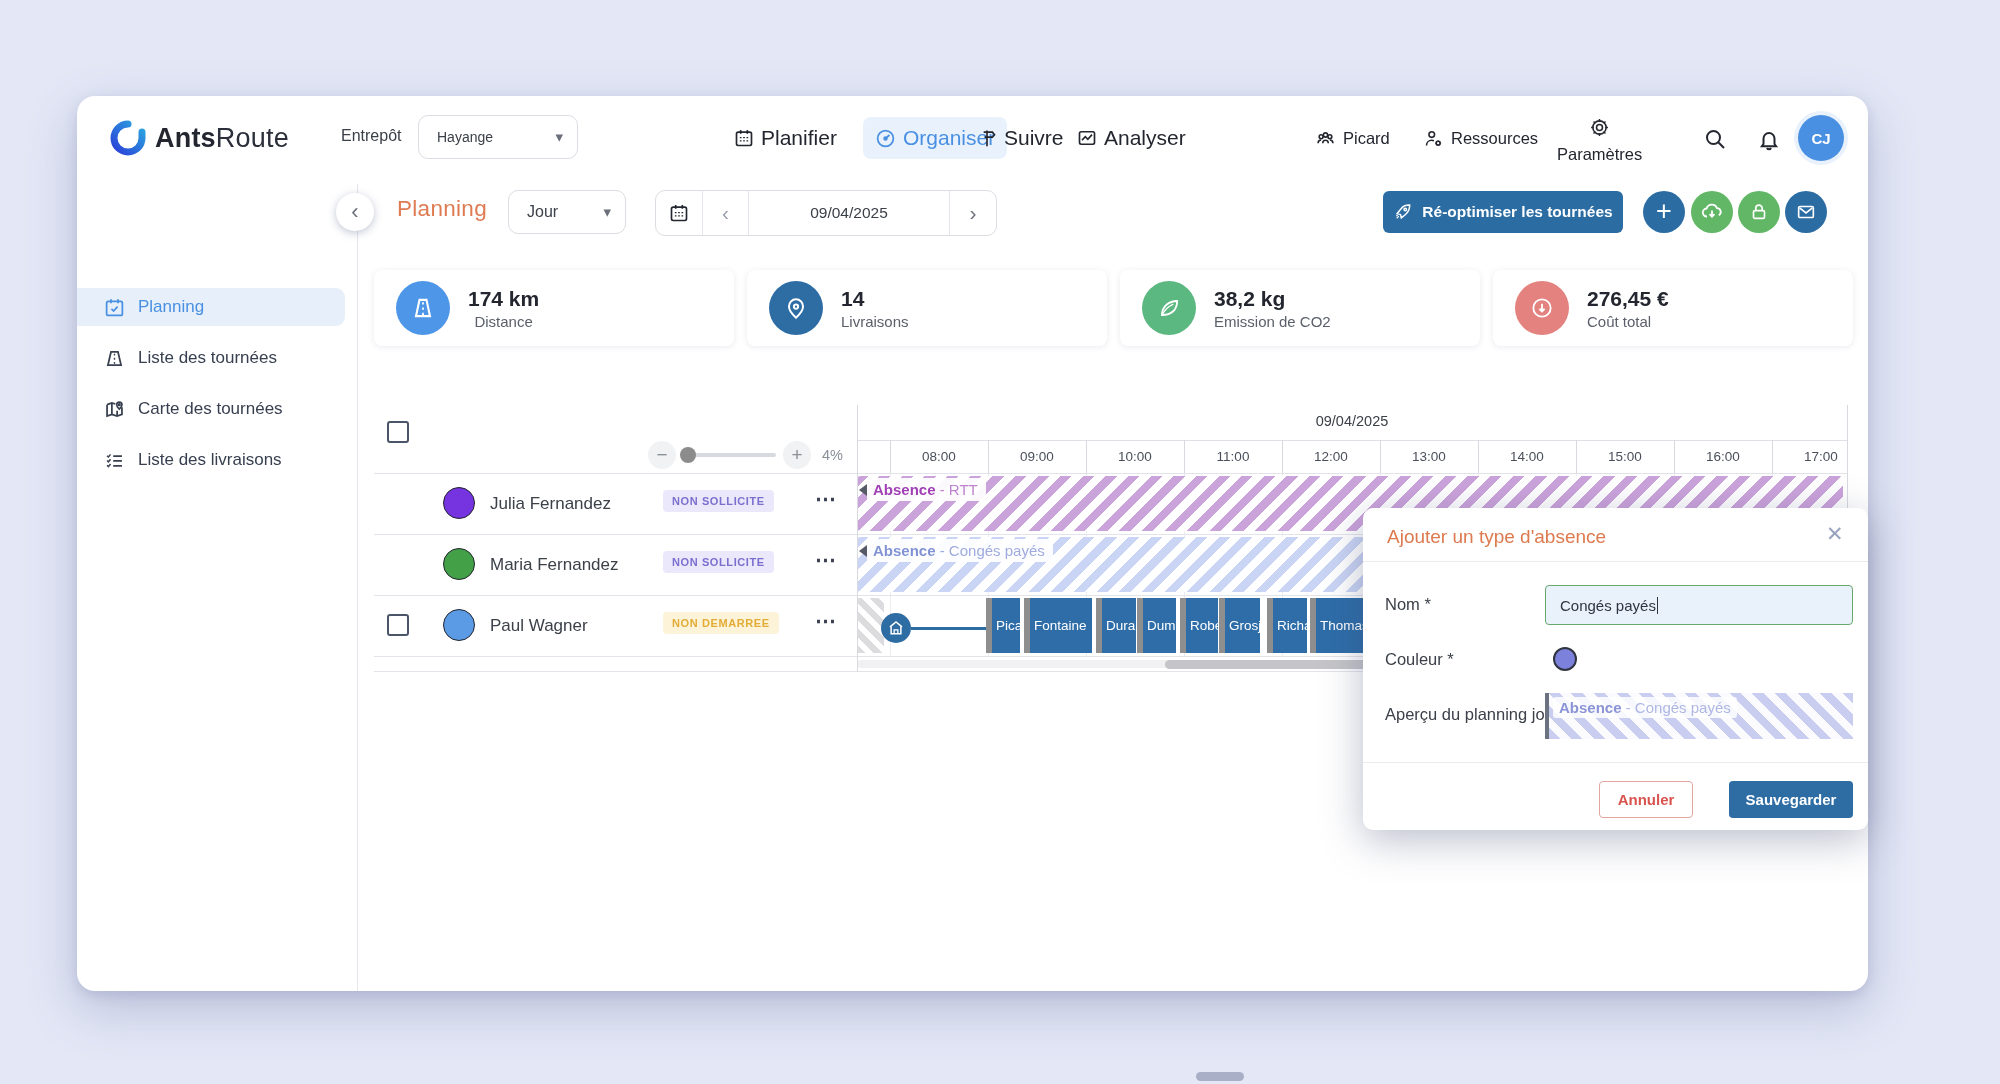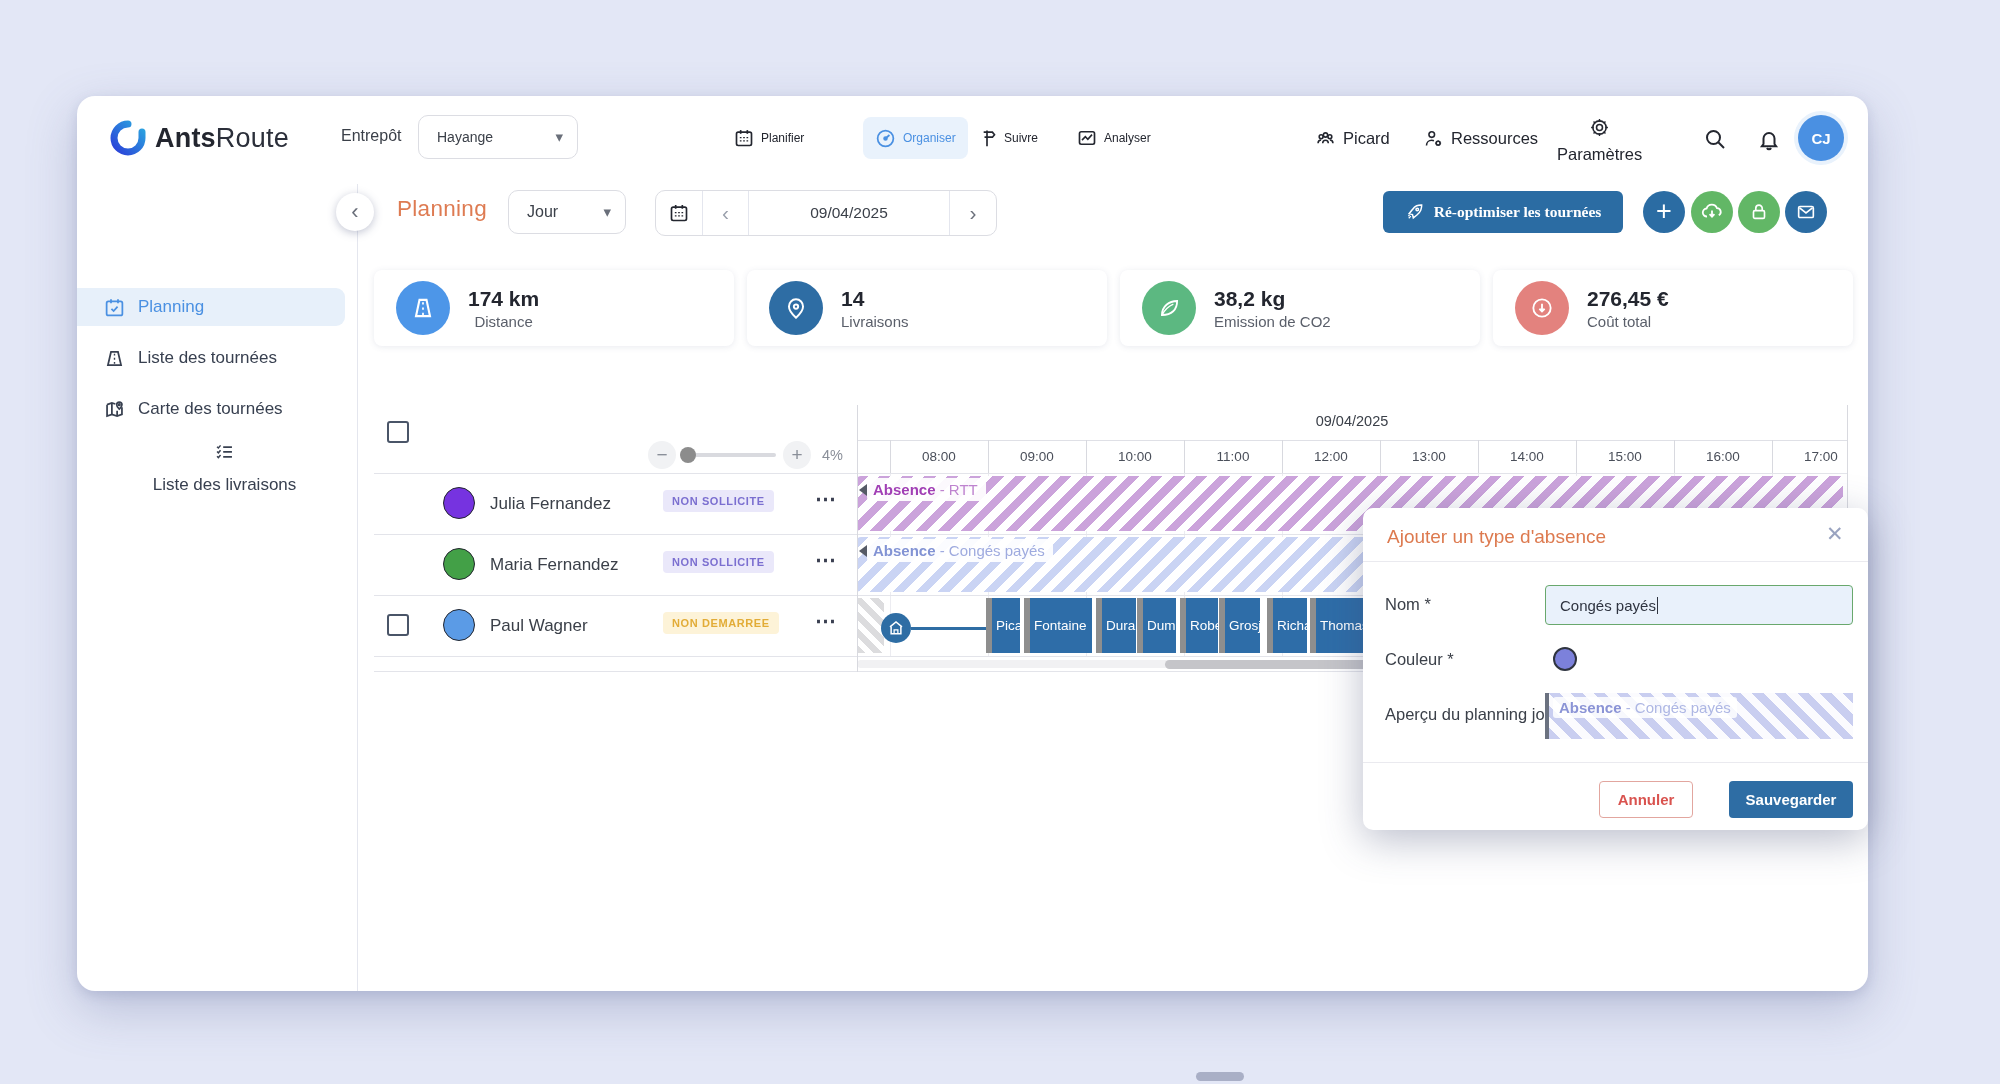--- a/index.html
+++ b/index.html
@@ -15,21 +15,21 @@
   .navbar{left:0;top:0;width:100%;height:84px;}
   .logo{left:33px;top:24px;display:flex;align-items:center;gap:9px;}
   .logo-text{font-size:27px;color:#23262F;letter-spacing:.2px;}
   .logo-text b{font-weight:700;}
   .logo-text span.lt{font-weight:400;color:#2B2F3A;}
   .wh-label{left:264px;top:31px;font-size:16px;color:#3B4049;}
   .wh-select{left:341px;top:19px;width:160px;height:44px;border:1px solid #DCDDE3;border-radius:10px;background:#fff;
              display:flex;align-items:center;justify-content:space-between;padding:0 14px 0 18px;box-sizing:border-box;cursor:pointer;}
   .wh-select .val{font-size:14px;color:#3B4049;}
   .caret{font-size:15px;color:#6A6F7A;}
-  .nav-item{top:21px;height:42px;display:flex;align-items:center;gap:7px;font-size:12px;color:#23262F;cursor:pointer;padding:0 12px;border-radius:8px;}
+  .nav-item{top:21px;height:42px;display:flex;align-items:center;gap:7px;font-size:21px;color:#23262F;cursor:pointer;padding:0 12px;border-radius:8px;}
   .nav-item.active{background:#E9F2FC;color:#4A90E2;}
   .nav-right{top:21px;height:42px;display:flex;align-items:center;gap:7px;font-size:16.5px;color:#23262F;cursor:pointer;}
   .icon-btn{top:27px;width:32px;height:32px;display:flex;align-items:center;justify-content:center;color:#23262F;cursor:pointer;}
   .avatar-btn{left:1721px;top:19px;width:46px;height:46px;border-radius:50%;background:#4A90E2;color:#fff;font-weight:700;
               font-size:15px;display:flex;align-items:center;justify-content:center;cursor:pointer;box-shadow:0 0 0 4px #E9F2FC;}
 
   
   .v-divider{left:280px;top:88px;width:1px;height:807px;background:#E4E6EE;}
   .side-item{left:0;width:268px;height:38px;display:flex;align-items:center;gap:13px;padding-left:27px;box-sizing:border-box;
              font-size:17px;color:#384050;cursor:pointer;}
@@ -42,21 +42,21 @@
   .mode-select{left:431px;top:94px;width:118px;height:44px;border:1px solid #DCDDE3;border-radius:10px;background:#fff;
                display:flex;align-items:center;justify-content:space-between;padding:0 14px 0 18px;box-sizing:border-box;cursor:pointer;}
   .mode-select .val{font-size:16px;color:#3B4049;}
   .date-group{left:578px;top:94px;height:44px;border:1px solid #DCDDE3;border-radius:10px;background:#fff;display:flex;align-items:stretch;overflow:hidden;}
   .dg-seg{display:flex;align-items:center;justify-content:center;cursor:pointer;}
   .dg-cal{width:46px;border-right:1px solid #E4E6EE;color:#23262F;}
   .dg-prev{width:45px;border-right:1px solid #E4E6EE;color:#9AA0AC;font-size:21px;}
   .dg-date{width:200px;font-size:15.5px;color:#3B4049;}
   .dg-next{width:46px;color:#6A6F7A;font-size:21px;border-left:1px solid #E4E6EE;}
   .optimize-btn{left:1306px;top:95px;width:240px;height:42px;background:#2B6CA3;border-radius:6px;color:#fff;font-size:15.5px;font-weight:700;
-                display:flex;align-items:center;justify-content:center;gap:9px;cursor:pointer;font-family:Liberation Serif, serif;}
+                display:flex;align-items:center;justify-content:center;gap:9px;cursor:pointer;}
   .circle-btn{top:95px;width:42px;height:42px;border-radius:50%;display:flex;align-items:center;justify-content:center;color:#fff;cursor:pointer;}
   .cb-blue{background:#2B6CA3;} .cb-green{background:#62B766;}
   .cb-plus{font-size:27px;font-weight:400;padding-bottom:2px;}
 
   
   .stat-card{top:174px;width:360px;height:76px;background:#fff;border-radius:8px;box-shadow:0 1px 6px rgba(70,80,120,.12);
              display:flex;align-items:center;gap:18px;padding-left:22px;box-sizing:border-box;}
   .stat-icon{width:54px;height:54px;border-radius:50%;display:flex;align-items:center;justify-content:center;color:#fff;flex:0 0 auto;}
   .stat-value{font-size:21px;font-weight:700;color:#23262F;line-height:1.25;}
   .stat-label{font-size:15px;color:#5A5F6A;}
@@ -267,21 +267,21 @@
     <span>
       <svg width="21" height="21" viewBox="0 0 24 24" fill="none" stroke="currentColor" stroke-width="2">
         <path d="M3.5 6.5l5.5-2 4 1.2M3.5 6.5v13l5.5-2 6 2 5.5-2v-8"></path>
           <path d="M9 4.8v12.7M15 18.5v-5"></path>
         <path d="M17.5 3.5a3 3 0 013 3c0 2.2-3 5-3 5s-3-2.8-3-5a3 3 0 013-3z"></path>
           <circle cx="17.5" cy="6.5" r=".8"></circle>
         </svg>
     </span>
     <span>Carte des tournées</span>
   </div>
-  <div class="abs side-item" style="top:345px;flex-direction:column;">
+  <div class="abs side-item" style="top:345px;">
     <span>
       <svg width="21" height="21" viewBox="0 0 24 24" fill="none" stroke="currentColor" stroke-width="2">
         <path d="M10.5 7h10M10.5 12.5h10M10.5 18h10"></path>
         <path d="M3.5 6.5L5 8l2.5-3M3.5 12L5 13.5 7.5 10.5M3.5 17.5L5 19l2.5-3" stroke-width="1.7"></path>
         </svg>
     </span>
     <span>Liste des livraisons</span>
   </div>
 
   <span class="abs page-title">Planning</span>

